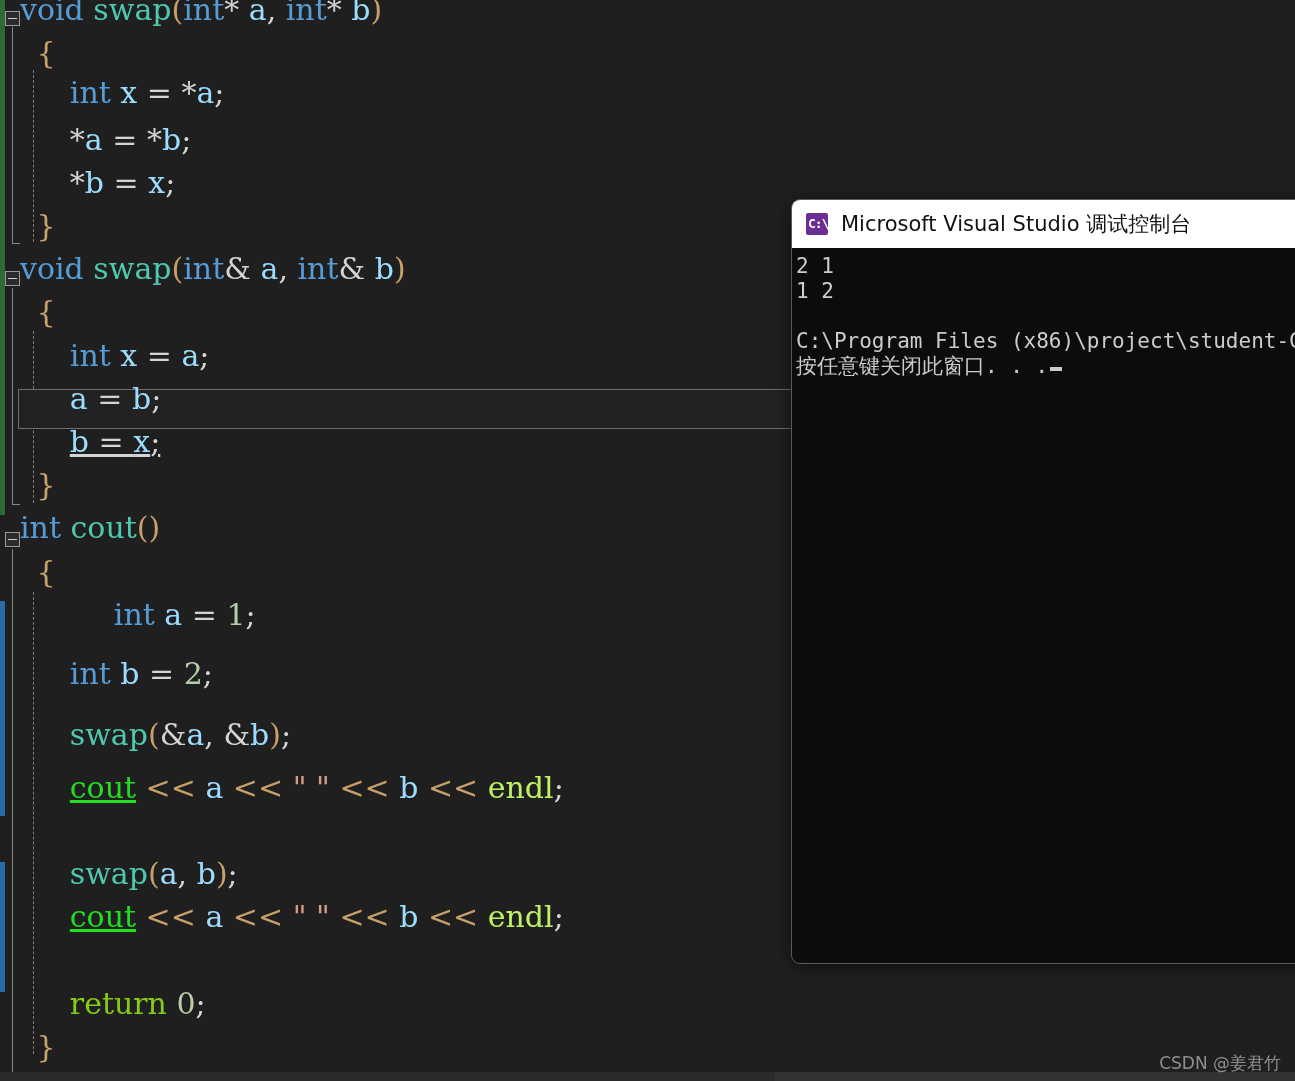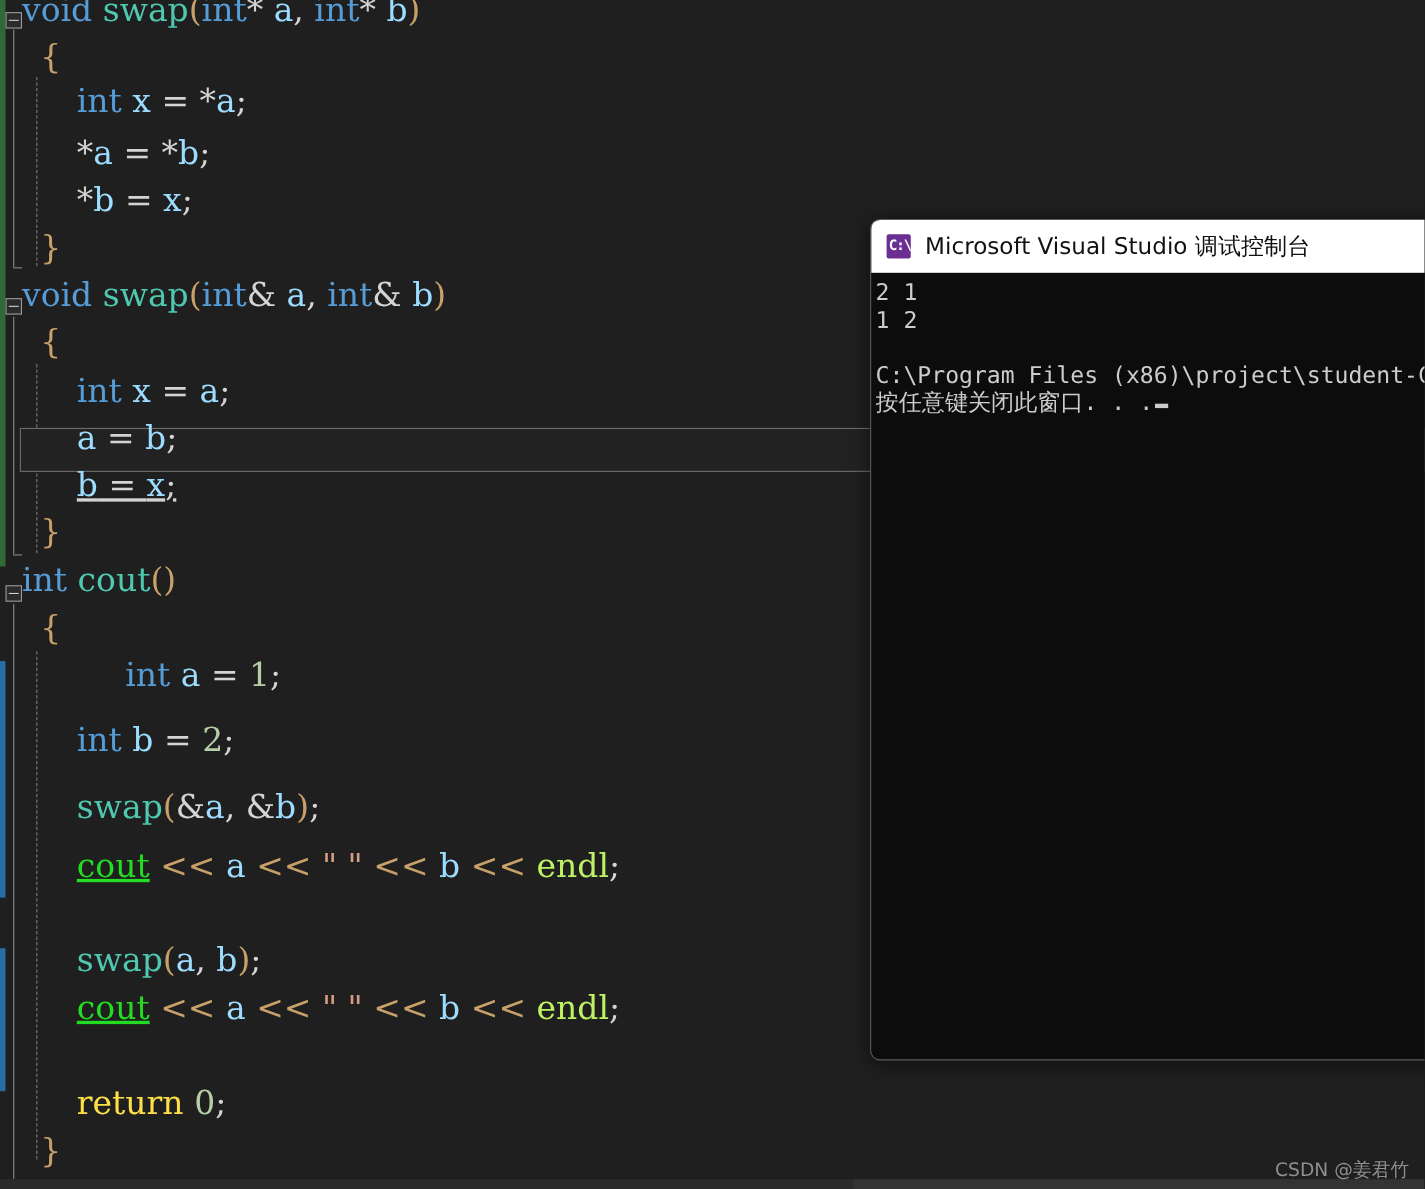--- a/index.html
+++ b/index.html
@@ -95,21 +95,21 @@
 
   .kw      { color: #569cd6; }   
   .fn      { color: #4ec9b0; }   
   .var     { color: #9cdcfe; }   
   .op      { color: #d4d4d4; }   
   .punct   { color: #c8a06a; }   
   .num     { color: #b5cea8; }   
   .str     { color: #d69d85; }   
   .cout    { color: #22dd22; text-decoration: underline; }   
   .endl    { color: #bef264; }   
-  .ret     { color: #fde047; }   
+  .ret     { color: #84cc16; }   
   .shift   { color: #c8a06a; }   
 
   
   #console-window {
     position: absolute;
     left: 791px;
     top: 199px;
     width: 520px;
     height: 765px;
     border-radius: 9px;

